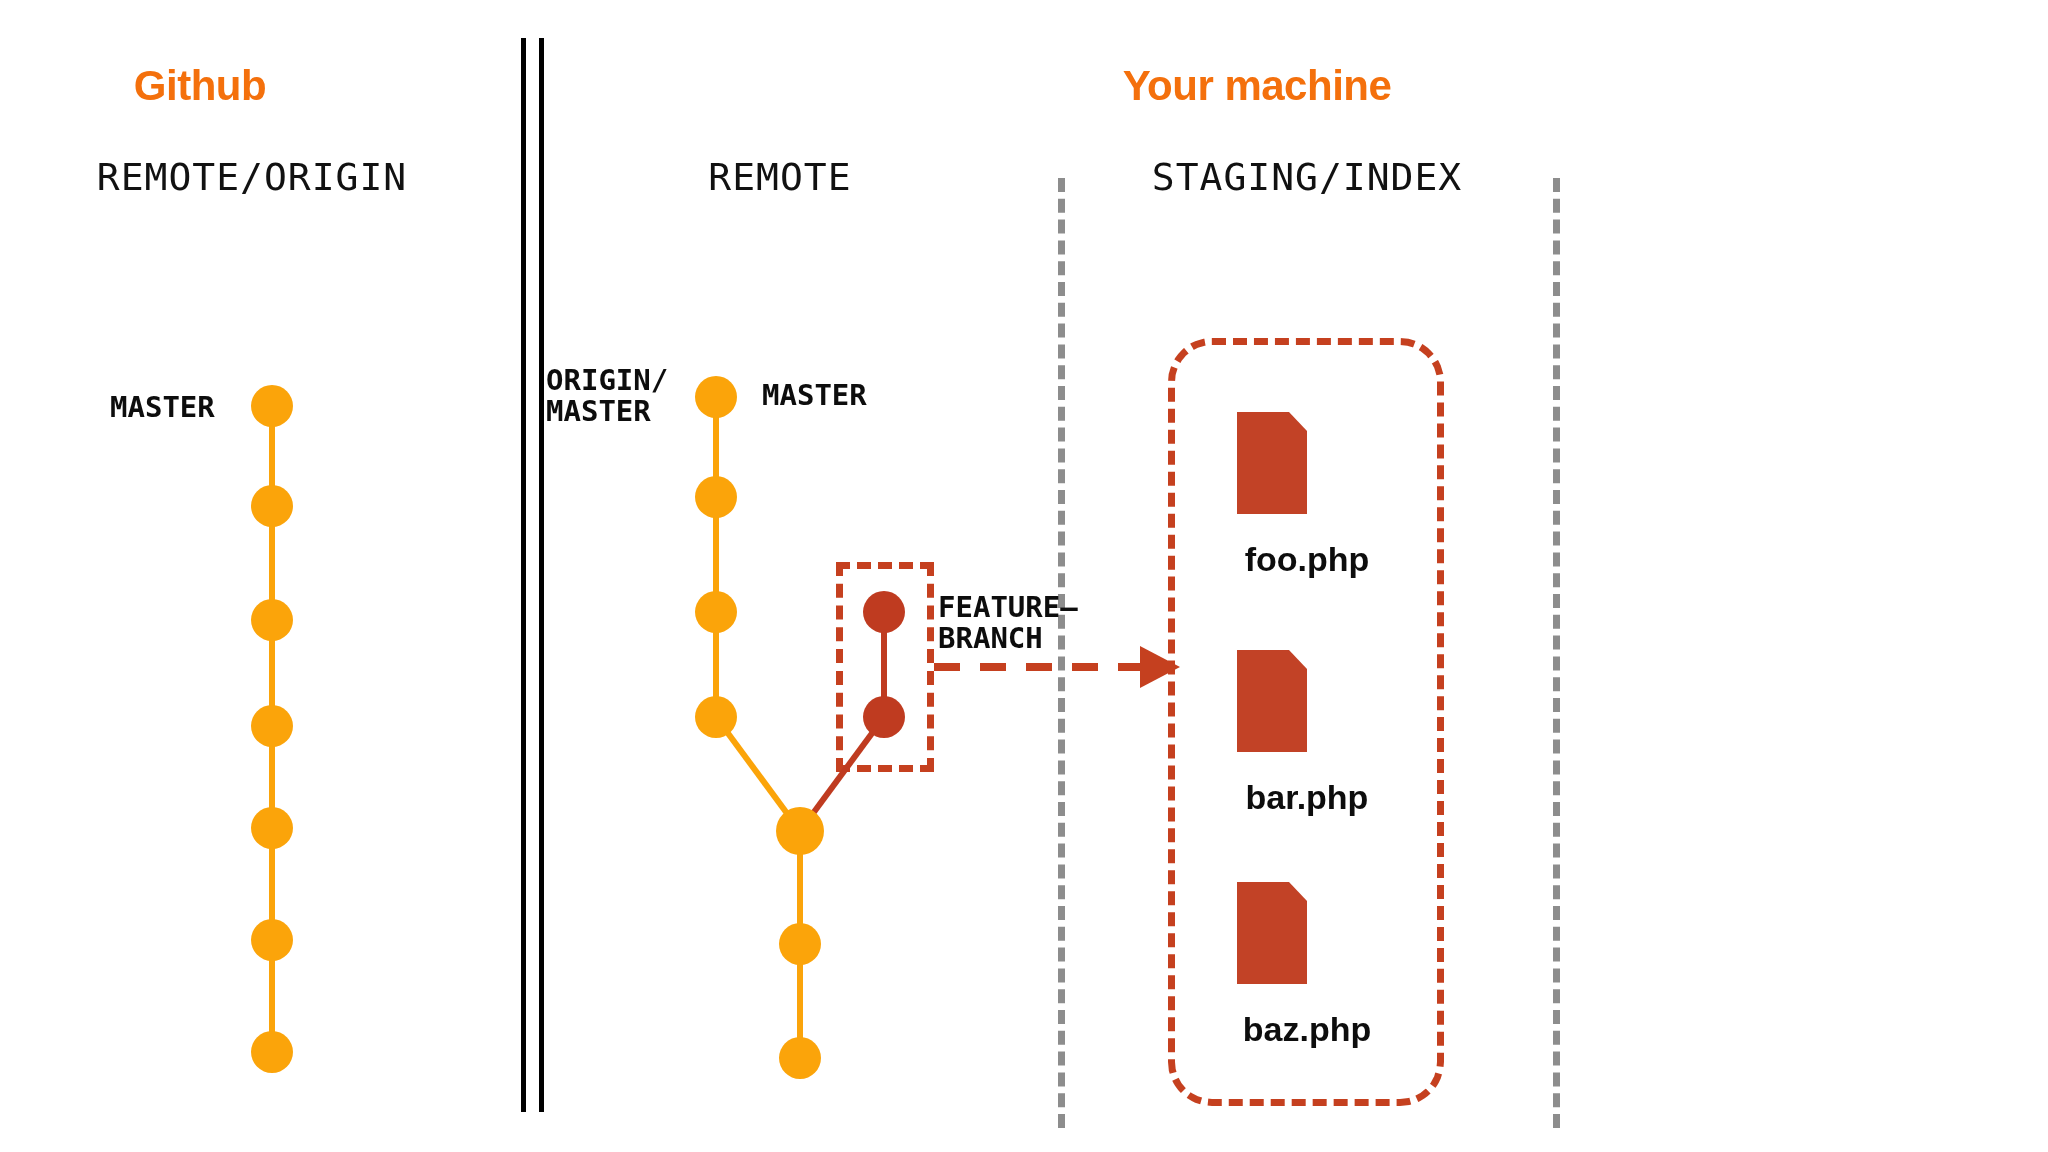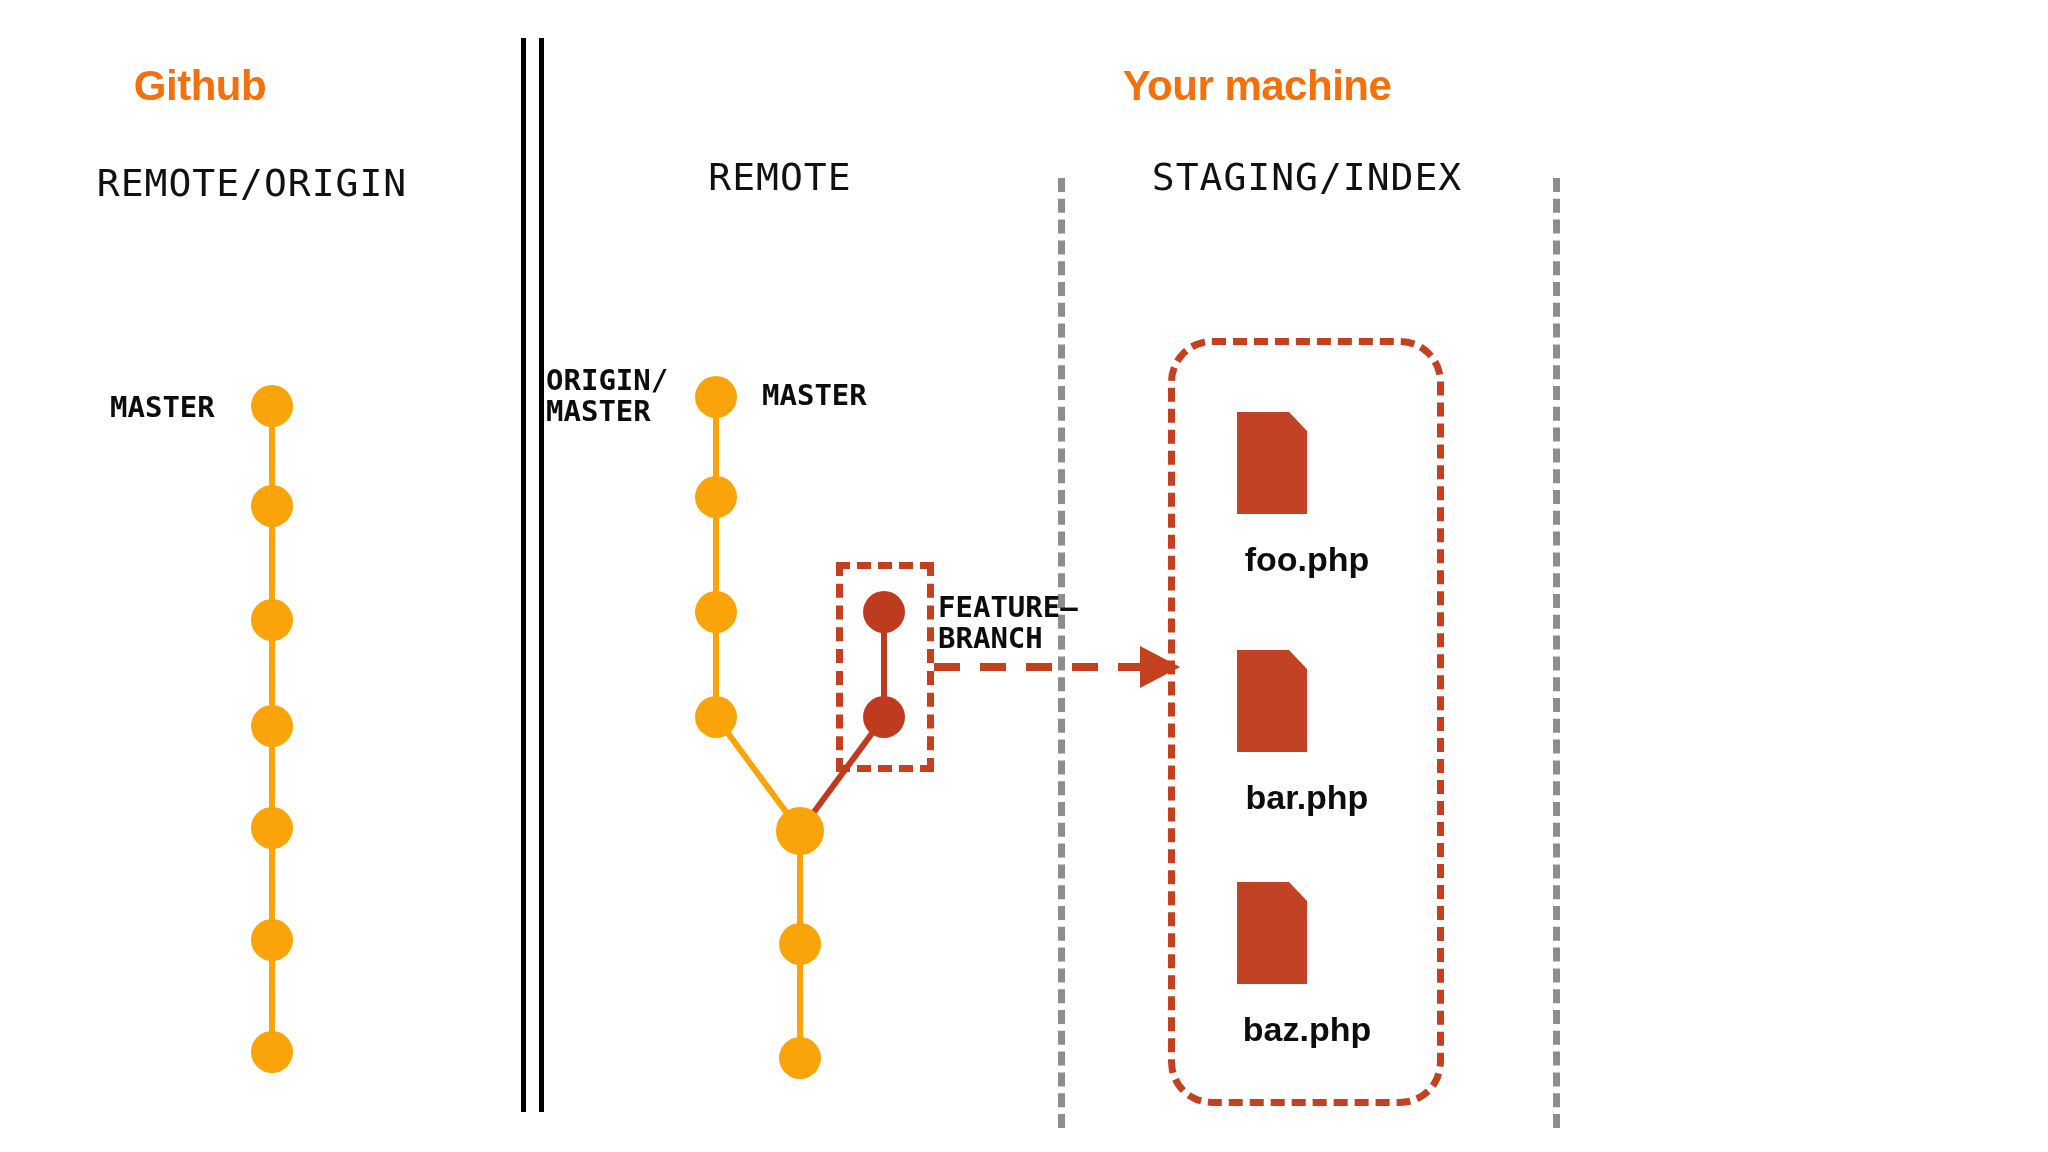--- a/index.html
+++ b/index.html
@@ -85,21 +85,21 @@
   }
 </style>
 </head>
 <body>
 
 <div id="canvas">
 
   <div class="zone-title" style="left:200px; top:62px; transform:translateX(-50%);">Github</div>
   <div class="zone-title" style="left:1233px; top:62px; transform:translateX(-50%);margin-left:24px;">Your machine</div>
 
-  <div class="col-label" style="left:252px; top:161px; transform:translateX(-50%);">REMOTE/ORIGIN</div>
+  <div class="col-label" style="left:252px; top:155px; transform:translateX(-50%);">REMOTE/ORIGIN</div>
   <div class="col-label" style="left:780px; top:155px; transform:translateX(-50%);">REMOTE</div>
   <div class="col-label" style="left:1307px; top:155px; transform:translateX(-50%);">STAGING/INDEX</div>
 
   <div class="divider-double" style="left:521px; top:38px; width:5px; height:1074px;"></div>
   <div class="divider-double" style="left:539px; top:38px; width:5px; height:1074px;"></div>
 
   <div class="dash-sep" style="left:1058px; top:178px; height:950px;"></div>
   <div class="dash-sep" style="left:1553px; top:178px; height:950px;"></div>
 
   <div class="branch-label" style="left:110px; top:392px;">MASTER</div>

